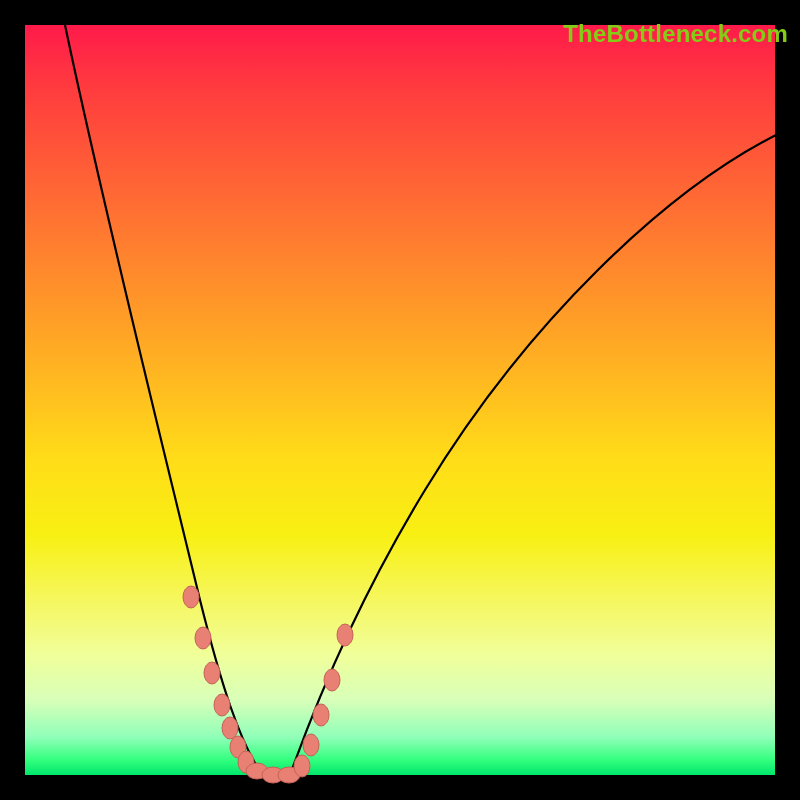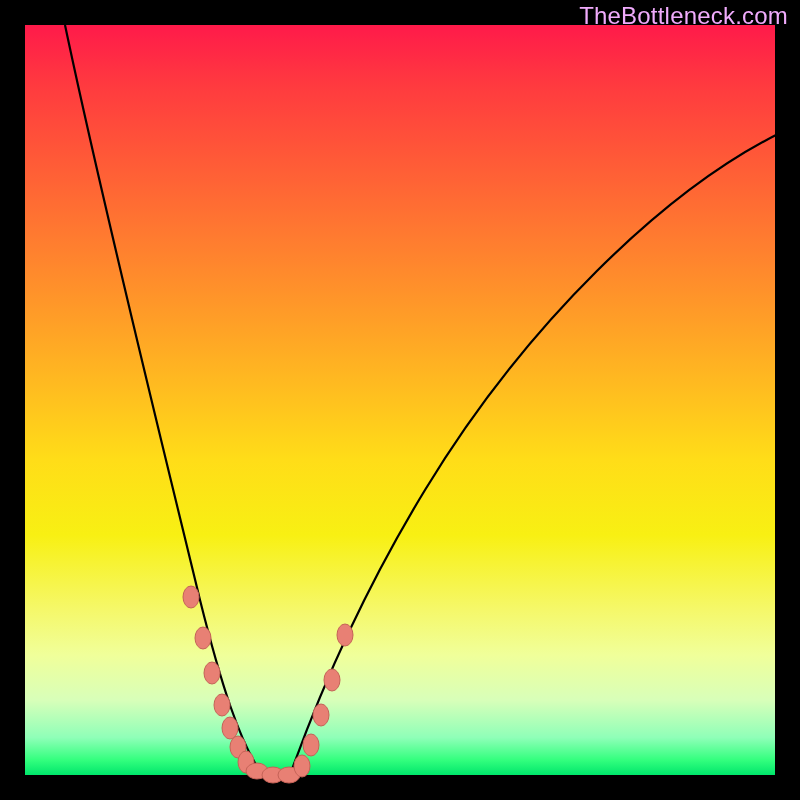--- a/index.html
+++ b/index.html
@@ -36,25 +36,25 @@
       #f5f86a 78%,
       #f0ff9a 84%,
       #d8ffb9 90%,
       #8fffb8 95%,
       #33ff7e 98%,
       #00e66b 100%
     );
   }
   .watermark {
     position: absolute;
-    top: 2px;
+    top: 20px;
     right: 12px;
-    color: #f0abfc;
+    color: #84cc16;
     font-size: 24px;
-    font-weight: 400;
+    font-weight: 700;
     letter-spacing: 0.2px;
     z-index: 5;
     user-select: none;
   }
   svg.curve {
     position: absolute;
     left: 0;
     top: 0;
     width: 750px;
     height: 750px;

